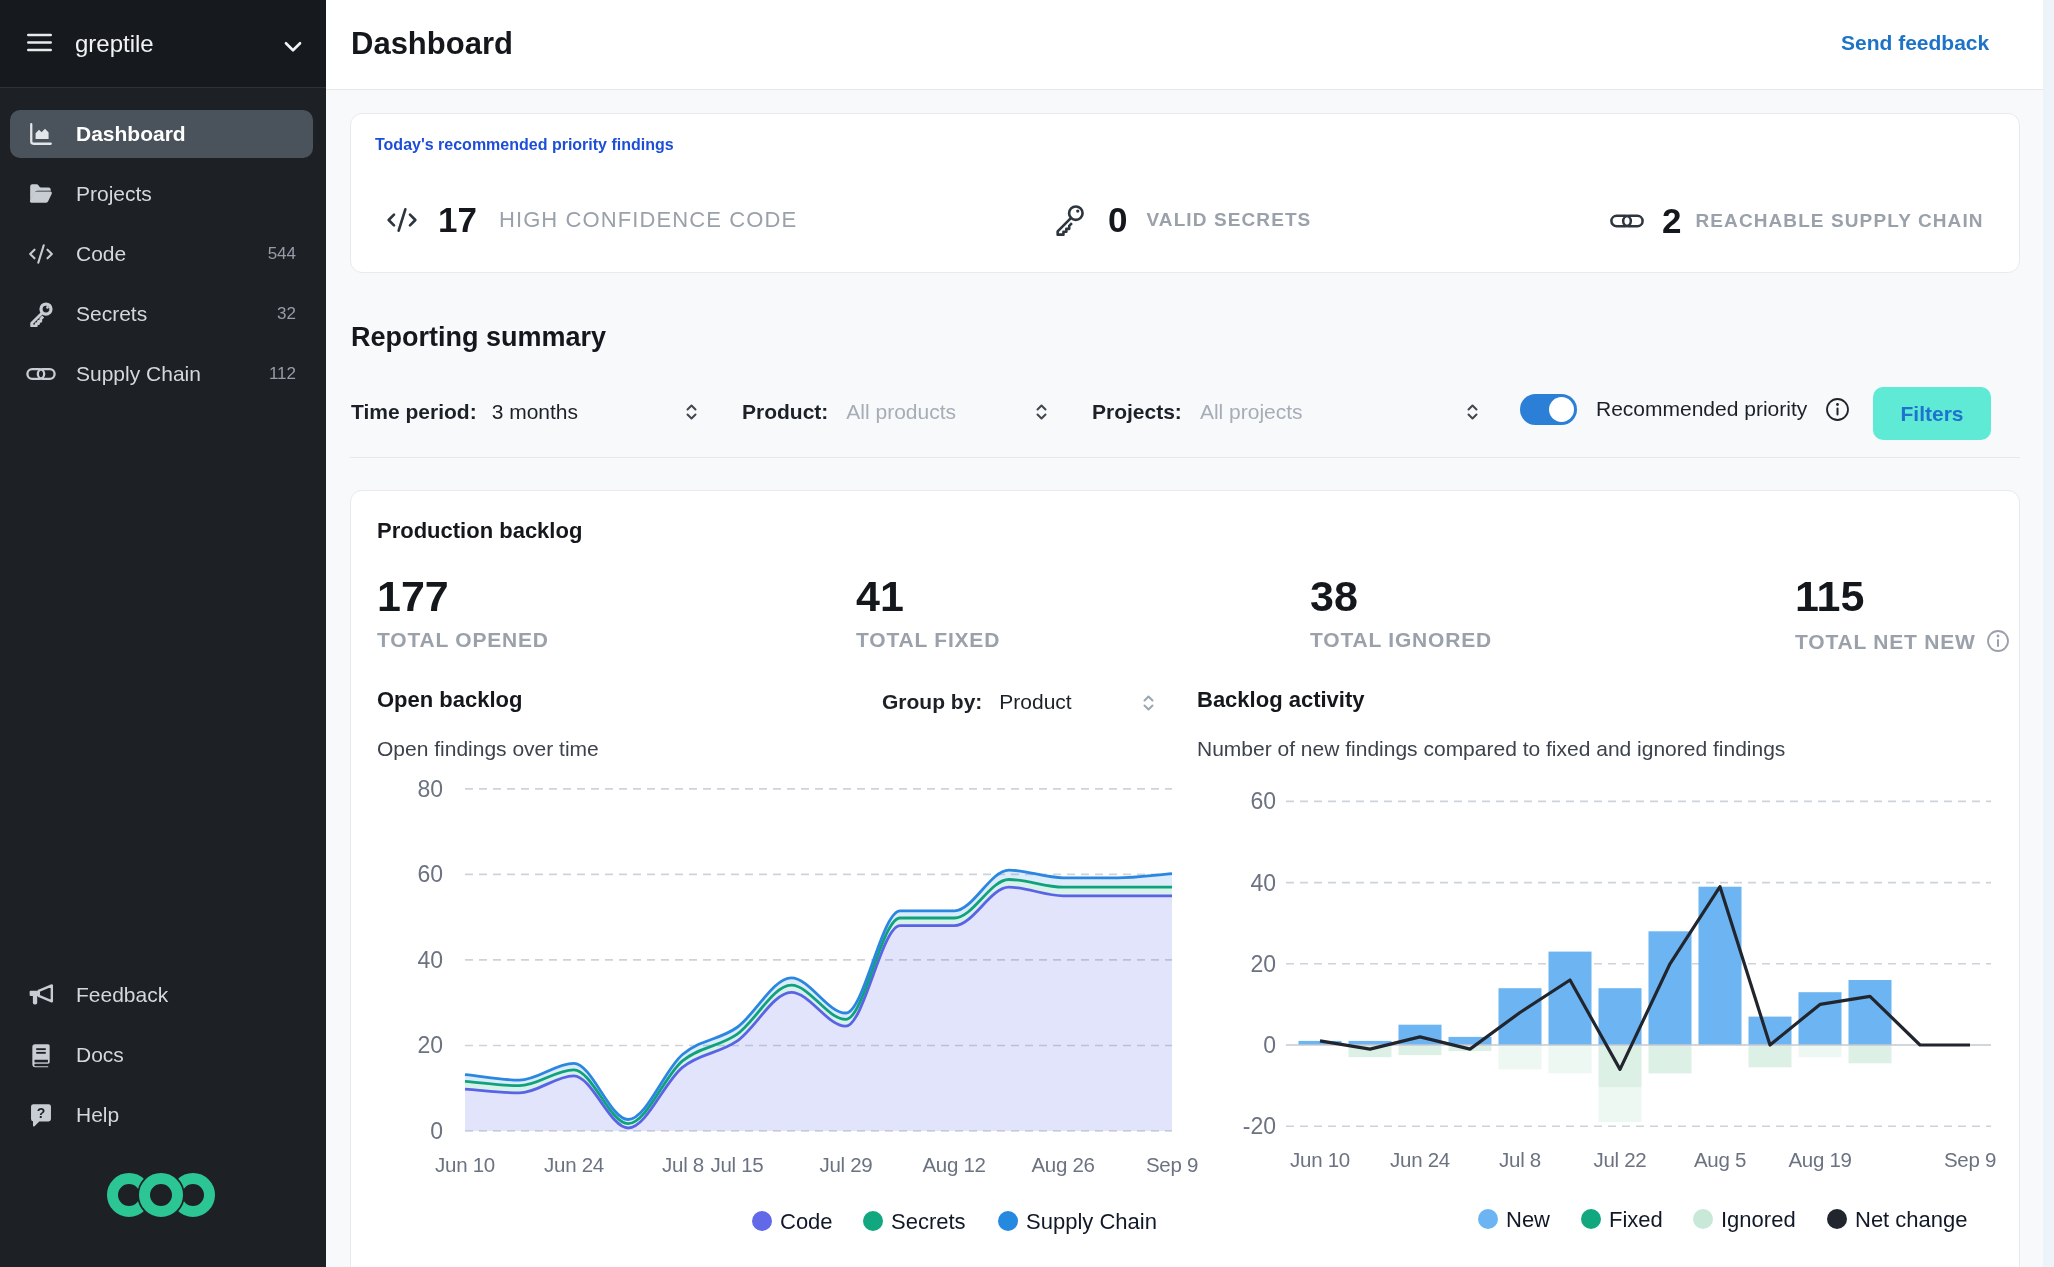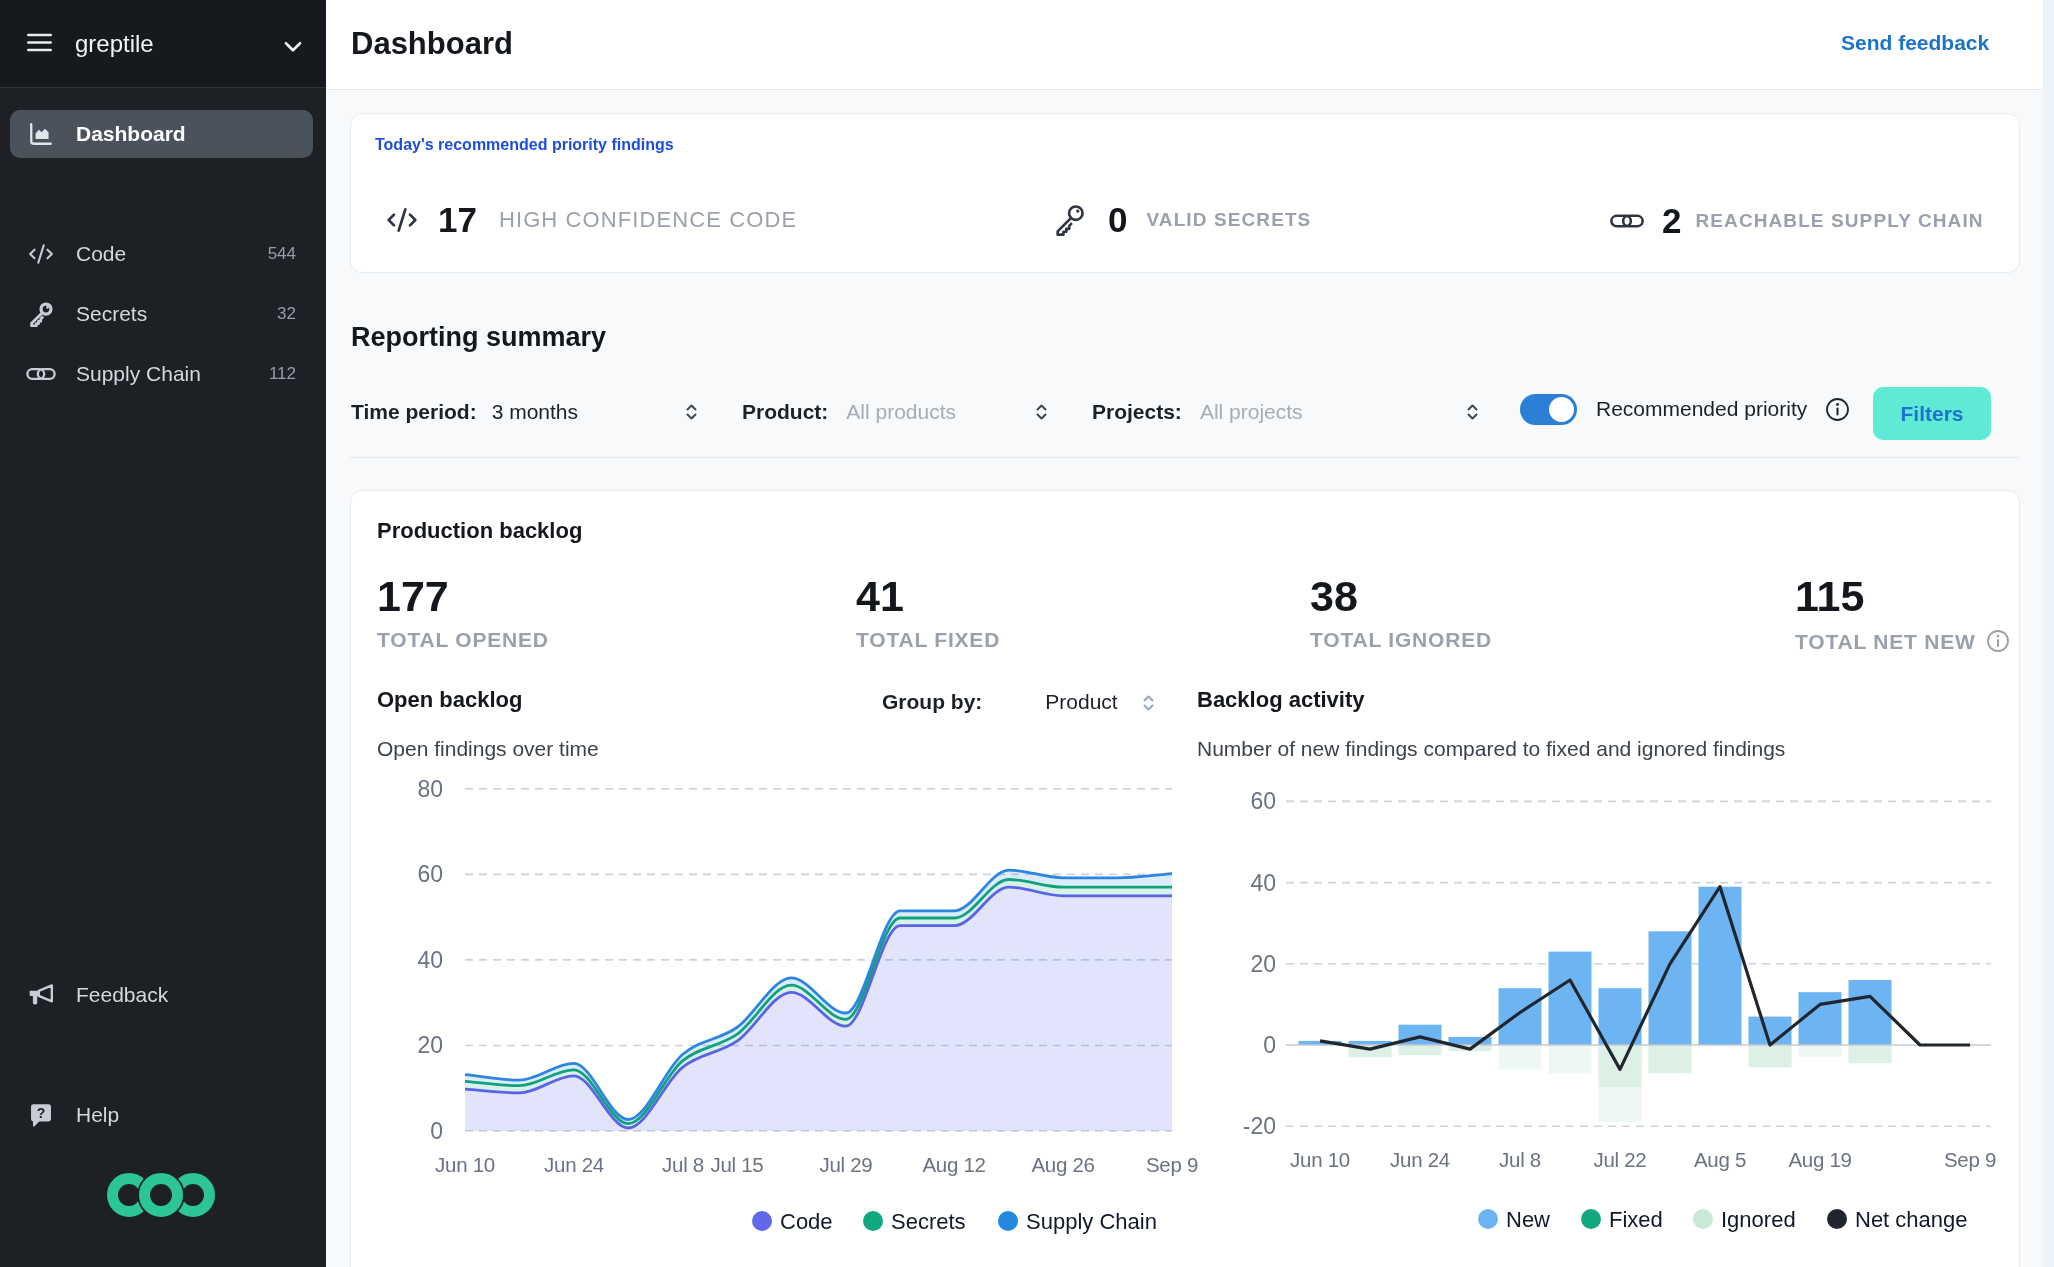--- a/index.html
+++ b/index.html
@@ -23,20 +23,27 @@
 <path d="m5.5 8.5 6.5 6.5 6.5-6.5" fill="none" stroke="#f2f3f5" stroke-width="2.4" stroke-linecap="round" stroke-linejoin="round"></path>
       </svg></div>
 
   <div class="abs row" style="left:10px;top:110px;width:303px;height:48px;background:#4a525c;border-radius:10px;padding-left:18px;">
     <svg width="26" height="26" viewBox="0 0 24 24">
 <path d="M3 3v16a2 2 0 0 0 2 2h16" fill="none" stroke="#e3e6e9" stroke-width="2.1" stroke-linecap="round"></path>
 <path d="M7 16.5v-5.2l3.2-3.3 2.3 2.4 3.2-3.3 3.3 3.4v6z" fill="#e3e6e9"></path>
       </svg>
       <span style="margin-left:22px;font-size:21px;font-weight:bold;color:#fff;">Dashboard</span>
   </div>
+  <div class="abs row" style="left:10px;top:170px;width:303px;height:48px;padding-left:18px;">
+    <svg width="26" height="26" viewBox="0 0 24 24">
+<path d="M2 5a2 2 0 0 1 2-2h3.9a2 2 0 0 1 1.7.9l.8 1.2a2 2 0 0 0 1.7.9H19a2 2 0 0 1 2 2v1H8.6a3 3 0 0 0-2.7 1.7L2 18.5z" fill="#c8cdd3"></path>
+<path d="M3.1 20a1.4 1.4 0 0 1-1.2-2l3.4-7.2A2 2 0 0 1 7.1 9.7h13.6a1.4 1.4 0 0 1 1.2 2l-3.3 7.1a2 2 0 0 1-1.8 1.2z" fill="#c8cdd3"></path>
+      </svg>
+      <span style="margin-left:22px;font-size:21px;color:#d4d8dd;">Projects</span>
+  </div>
   <div class="abs row" style="left:10px;top:230px;width:303px;height:48px;padding-left:17px;">
     <svg width="28" height="26" viewBox="0 0 24 24">
 <g fill="none" stroke="#c8cdd3" stroke-width="1.9" stroke-linecap="round" stroke-linejoin="round">
 <path d="m18 16 4-4-4-4"></path>
           <path d="m6 8-4 4 4 4"></path>
           <path d="m14.5 4-5 16"></path>
         </g>
       </svg>
       <span style="margin-left:21px;font-size:21px;color:#d4d8dd;">Code</span>
     <span style="margin-left:auto;margin-right:17px;font-size:17px;color:#979da6;">544</span>
@@ -61,20 +68,31 @@
     <span style="margin-left:auto;margin-right:17px;font-size:17px;color:#979da6;">112</span>
   </div>
 
   <div class="abs row" style="left:10px;top:971px;width:303px;height:48px;padding-left:18px;">
     <svg width="26" height="26" viewBox="0 0 24 24">
 <path d="M22 3.2v14.6L10.5 13H10V8h.5z" fill="none" stroke="#c8cdd3" stroke-width="2.2" stroke-linejoin="round"></path>
 <path d="M2.5 8h8v5h-8a1 1 0 0 1-1-1V9a1 1 0 0 1 1-1z" fill="#c8cdd3"></path>
 <path d="M4.5 13h4v6.2a1.6 1.6 0 0 1-1.6 1.6h-.8a1.6 1.6 0 0 1-1.6-1.6z" fill="#c8cdd3"></path>
       </svg>
       <span style="margin-left:22px;font-size:21px;color:#d4d8dd;">Feedback</span>
+  </div>
+  <div class="abs row" style="left:10px;top:1031px;width:303px;height:48px;padding-left:18px;">
+    <svg width="26" height="26" viewBox="0 0 24 24">
+<path d="M6.5 2h12A1.5 1.5 0 0 1 20 3.5v15a1.5 1.5 0 0 1-1.5 1.5H7a1.2 1.2 0 0 0 0 2.4h11.6a1.3 1.3 0 0 1 0 1H6.8A2.8 2.8 0 0 1 4 20.6V4.5A2.5 2.5 0 0 1 6.5 2z" fill="#c8cdd3"></path>
+<g stroke="#1d2126" stroke-width="1.7">
+          <line x1="7.6" y1="6.6" x2="16.4" y2="6.6"></line>
+          <line x1="7.6" y1="10" x2="16.4" y2="10"></line>
+        </g>
+<rect x="6" y="16.4" width="12.4" height="2.4" fill="#1d2126"></rect>
+      </svg>
+      <span style="margin-left:22px;font-size:21px;color:#d4d8dd;">Docs</span>
   </div>
   <div class="abs row" style="left:10px;top:1091px;width:303px;height:48px;padding-left:18px;">
     <svg width="26" height="26" viewBox="0 0 24 24">
 <path d="M5 2h14a2.2 2.2 0 0 1 2.2 2.2v11.6A2.2 2.2 0 0 1 19 18h-8.6L6 22.3a.8.8 0 0 1-1.4-.6V18H5a2.2 2.2 0 0 1-2.2-2.2V4.2A2.2 2.2 0 0 1 5 2z" fill="#c8cdd3"></path>
 <text x="12" y="14.8" text-anchor="middle" font-size="13" font-weight="bold" fill="#1d2126" font-family="Liberation Sans, sans-serif">?</text>
       </svg>
       <span style="margin-left:22px;font-size:21px;color:#d4d8dd;">Help</span>
   </div>
   <div class="abs" style="left:106px;top:1171px;"><svg width="110" height="48" viewBox="0 0 110 48">
 <g fill="none">
@@ -183,21 +201,21 @@
 <div class="abs row" style="left:1795px;top:628px;">
   <span style="font-size:21px;font-weight:bold;color:#9aa1ab;letter-spacing:0.8px;">TOTAL NET NEW</span>
   <span style="margin-left:10px;position:relative;top:1px;"><svg width="24" height="24" viewBox="0 0 24 24">
 <circle cx="12.0" cy="12.0" r="10" fill="none" stroke="#9aa1ab" stroke-width="1.8"></circle>
 <line x1="12.0" y1="11.0" x2="12.0" y2="17.0" stroke="#9aa1ab" stroke-width="2" stroke-linecap="round"></line>
 <circle cx="12.0" cy="7.0" r="1.4" fill="#9aa1ab"></circle>
       </svg></span>
 </div>
 
 <div class="abs" style="left:377px;top:687px;font-size:22px;font-weight:bold;color:#14171c;">Open backlog</div>
-<div class="abs row" style="left:882px;top:687px;height:30px;gap:46px;">
+<div class="abs row" style="left:882px;top:687px;height:30px;">
   <span style="font-size:21px;font-weight:bold;color:#1c2127;">Group by:</span>
   <span style="margin-left:17px;font-size:21px;color:#1c2127;">Product</span>
 </div>
 <div class="abs" style="left:1140px;top:691px;"><svg width="17" height="24" viewBox="0 0 17 24">
 <g fill="none" stroke="#9aa6b2" stroke-width="2" stroke-linecap="round" stroke-linejoin="round">
 <path d="m4.5 9.5 4-4 4 4"></path>
         <path d="m4.5 14.5 4 4 4-4"></path>
       </g>
     </svg></div>
 <div class="abs" style="left:377px;top:737px;font-size:21px;color:#3c434c;">Open findings over time</div>

